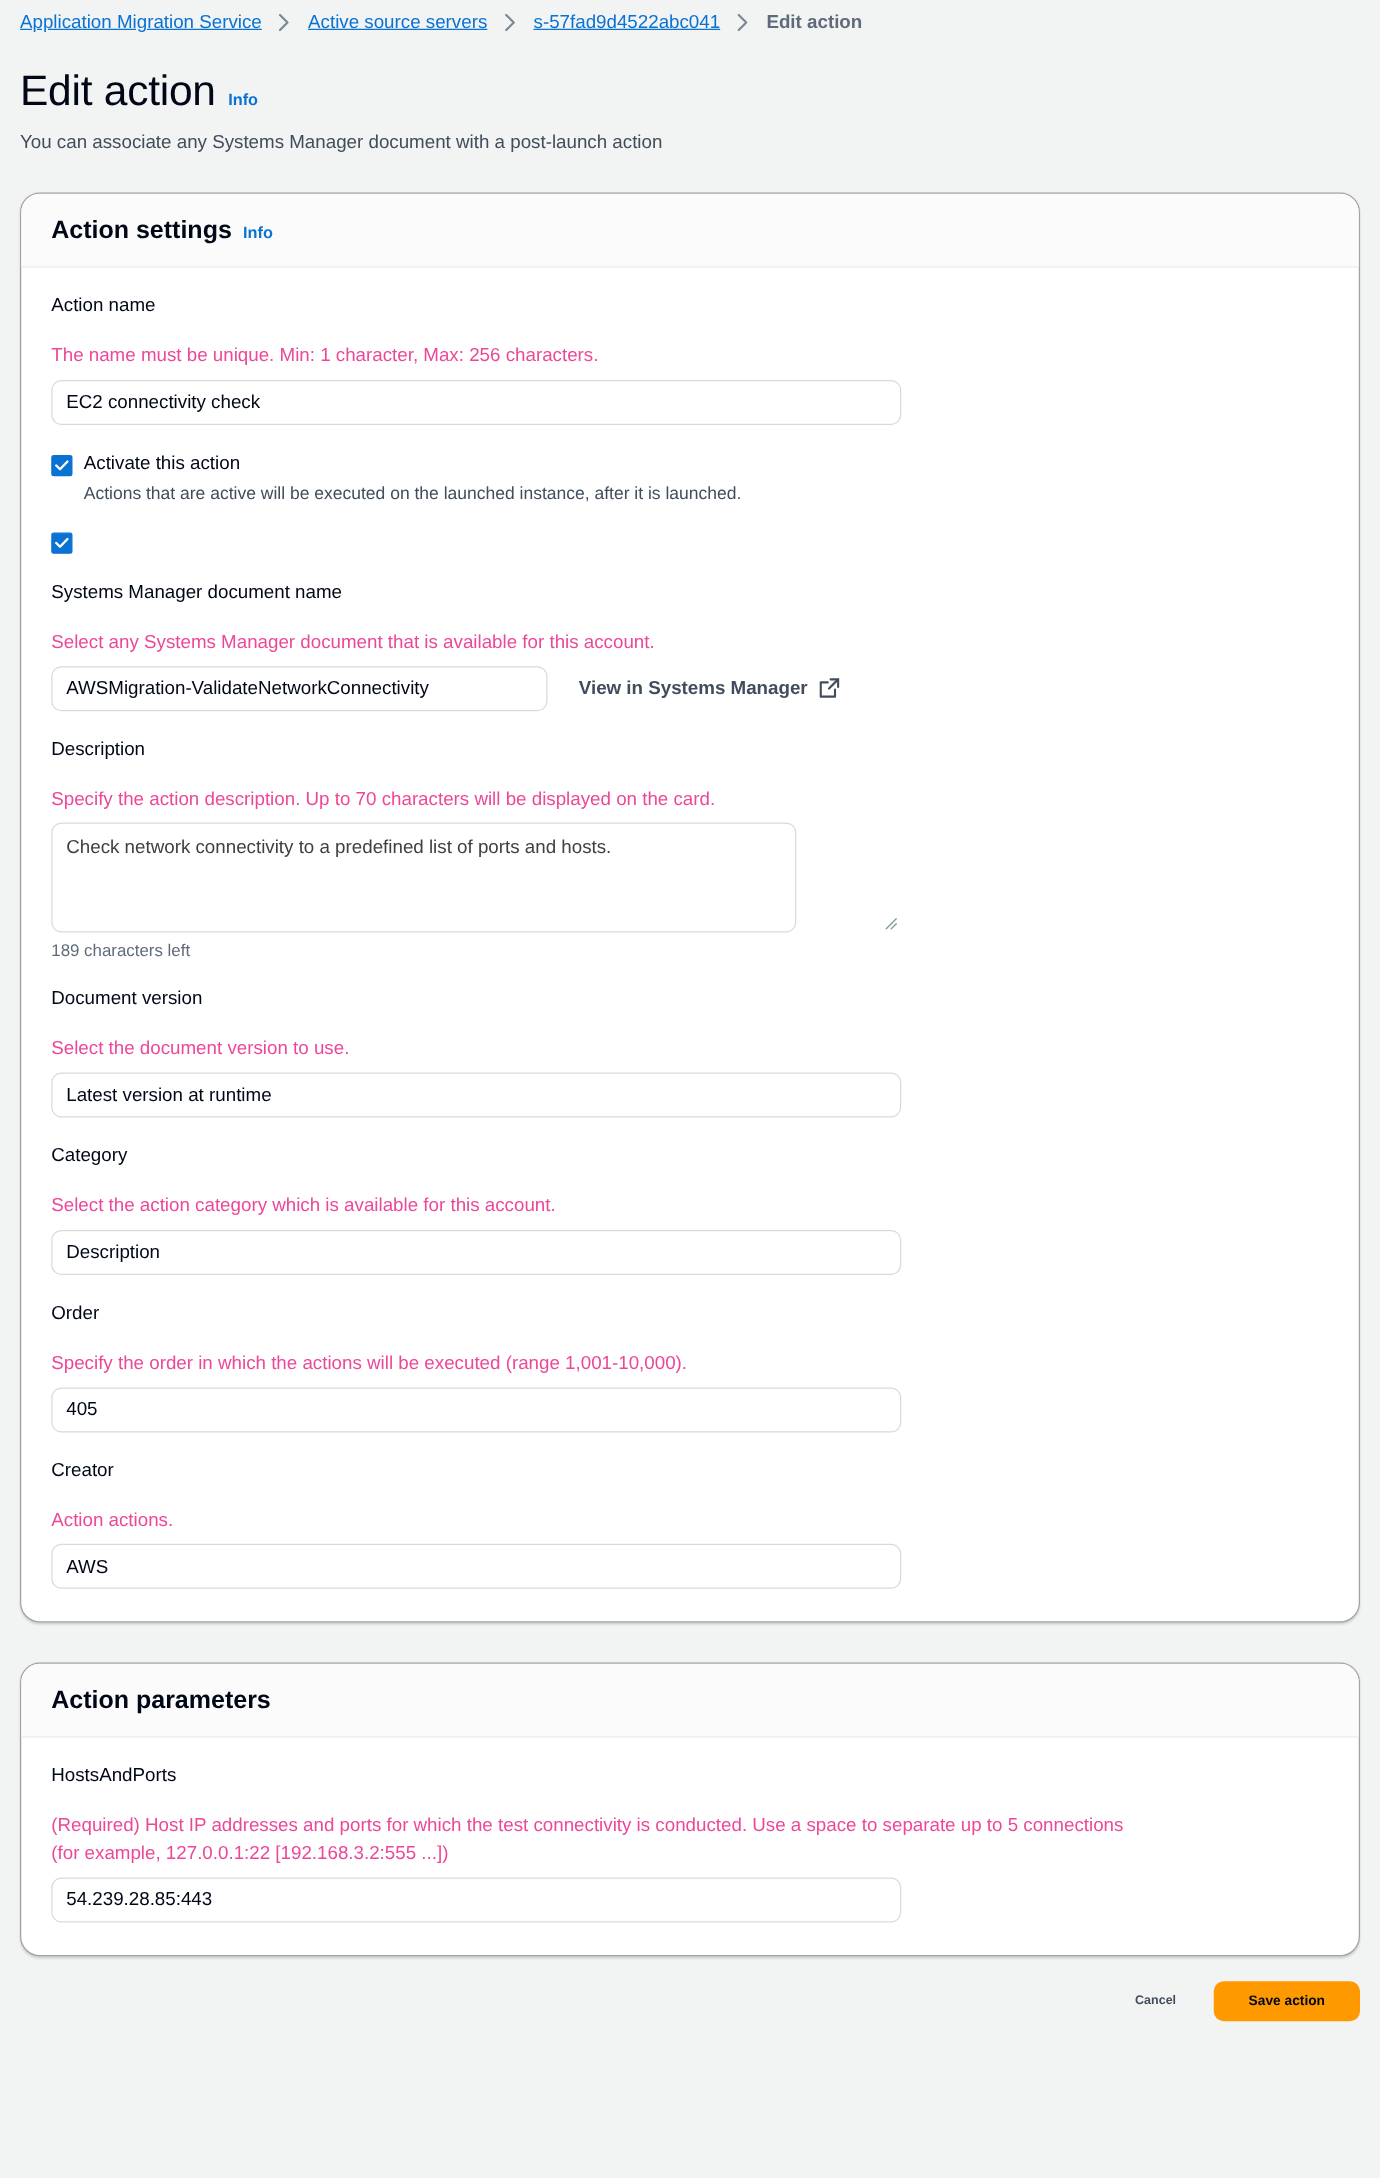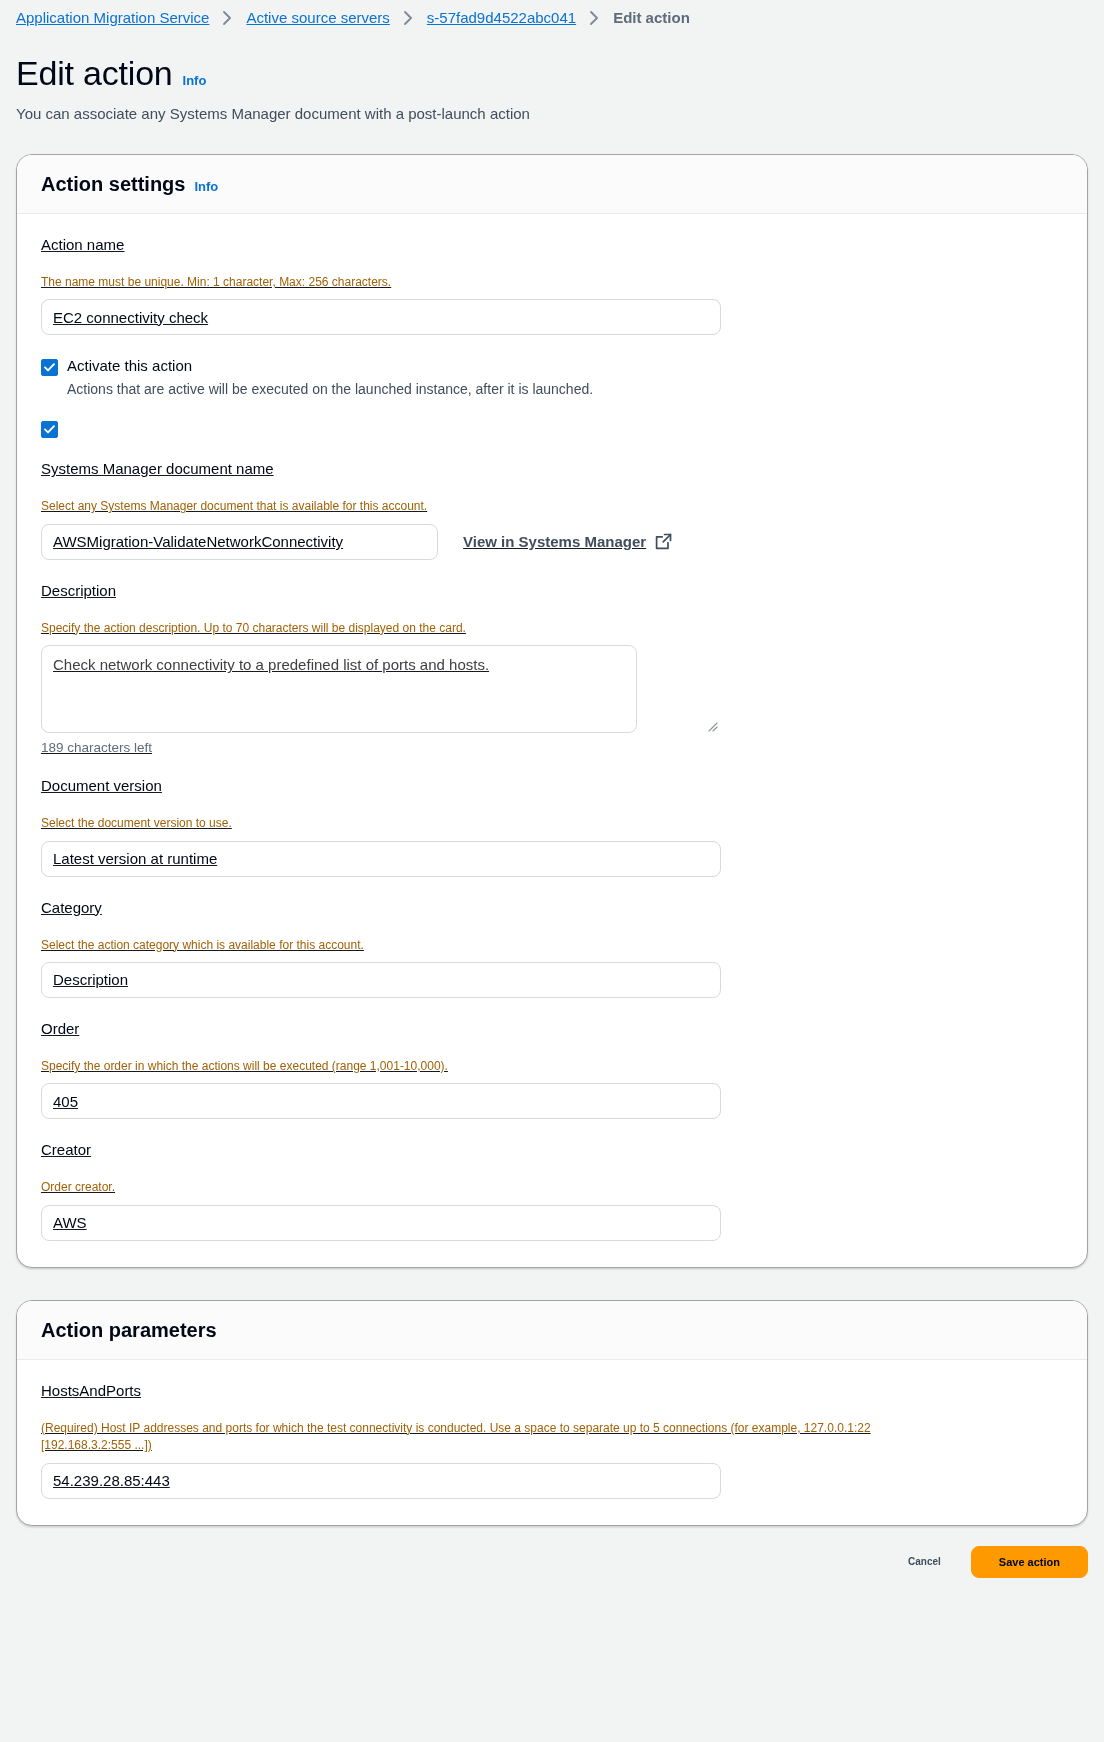--- a/index.html
+++ b/index.html
@@ -68,28 +68,28 @@
     padding: 18px 24px 17px 24px;
     border-bottom: 1px solid #e9ebed;
     display: flex; align-items: baseline; gap: 9px;
   }
   .container-header h2 {
     margin: 0; font-size: 20px; font-weight: bold; color: #000716;
   }
   .container-body { padding: 22px 24px 26px 24px; }
 
   
-  .field { margin-bottom: 22px; text-decoration: underline; }
+  .field { margin-bottom: 22px; }
   .field:last-child { margin-bottom: 0; }
   .field-label {
     font-size: 15px; color: #000716; font-weight: 400;
     margin-bottom: 3px;
   }
   .field-desc {
-    font-size: 12px; color: #a16207; line-height: 1.45;
+    font-size: 15px; color: #ec4899; line-height: 1.45;
     margin-bottom: 8px;
     margin-top: 21px;
   }
   .input {
     width: 680px; height: 36px;
     border: 1px solid #d5dbdb; border-radius: 8px;
     background: #fff;
     font-size: 15px; color: #000716;
     padding: 14px 11px;
     font-family: "Liberation Sans", sans-serif;
@@ -274,21 +274,21 @@
     </div>
 
     <div class="field">
       <div class="field-label">Order</div>
       <div class="field-desc">Specify the order in which the actions will be executed (range 1,001-10,000).</div>
       <div class="input">405</div>
     </div>
 
     <div class="field">
       <div class="field-label">Creator</div>
-      <div class="field-desc">Order creator.</div>
+      <div class="field-desc">Action actions.</div>
       <div class="input">AWS</div>
     </div>
 
   </div>
 </section>
 
 <section class="container">
   <div class="container-header">
     <h2>Action parameters</h2>
   </div>

